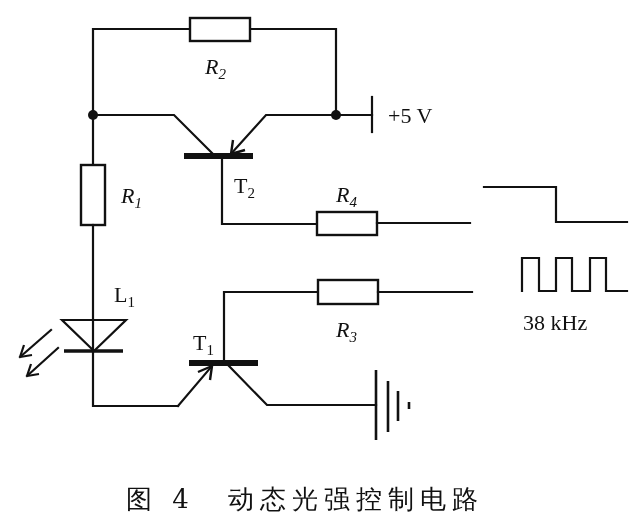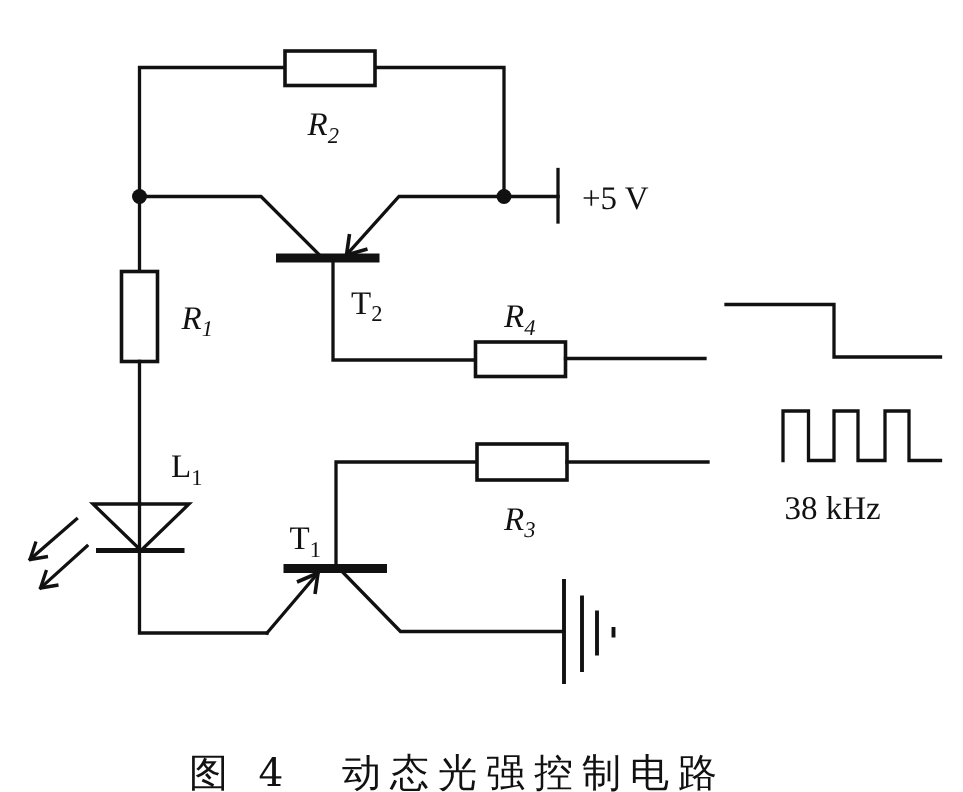--- a/index.html
+++ b/index.html
@@ -1,17 +1,17 @@
 <!DOCTYPE html>
 <html><head>
 <meta charset="utf-8">
 <style>
   html, body { margin: 0; padding: 0; background: #ffffff; }
   body { width: 642px; height: 528px; overflow: hidden; position: relative; }
-  #stage { position: absolute; left: 0; top: 16px; width: 642px; height: 434px; }
+  #stage { position: absolute; left: 0; top: 0; width: 642px; height: 434px; }
   svg text { fill: #111; }
   .lbl { font-family: "Liberation Serif", serif; font-size: 22px; }
   .ital { font-style: italic; }
   .sub { font-size: 15px; }
   .cap { font-family: "DejaVu Serif", serif; font-size: 26px; letter-spacing: 6px; }
   .w { stroke: #111; stroke-width: 2.2; fill: none; stroke-linecap: square; stroke-linejoin: miter; }
   .box { stroke: #111; stroke-width: 2.4; fill: #fff; }
   .bar { stroke: #111; stroke-width: 6; fill: none; }
   .gnd { stroke: #111; stroke-width: 2.6; fill: none; }
 </style>

